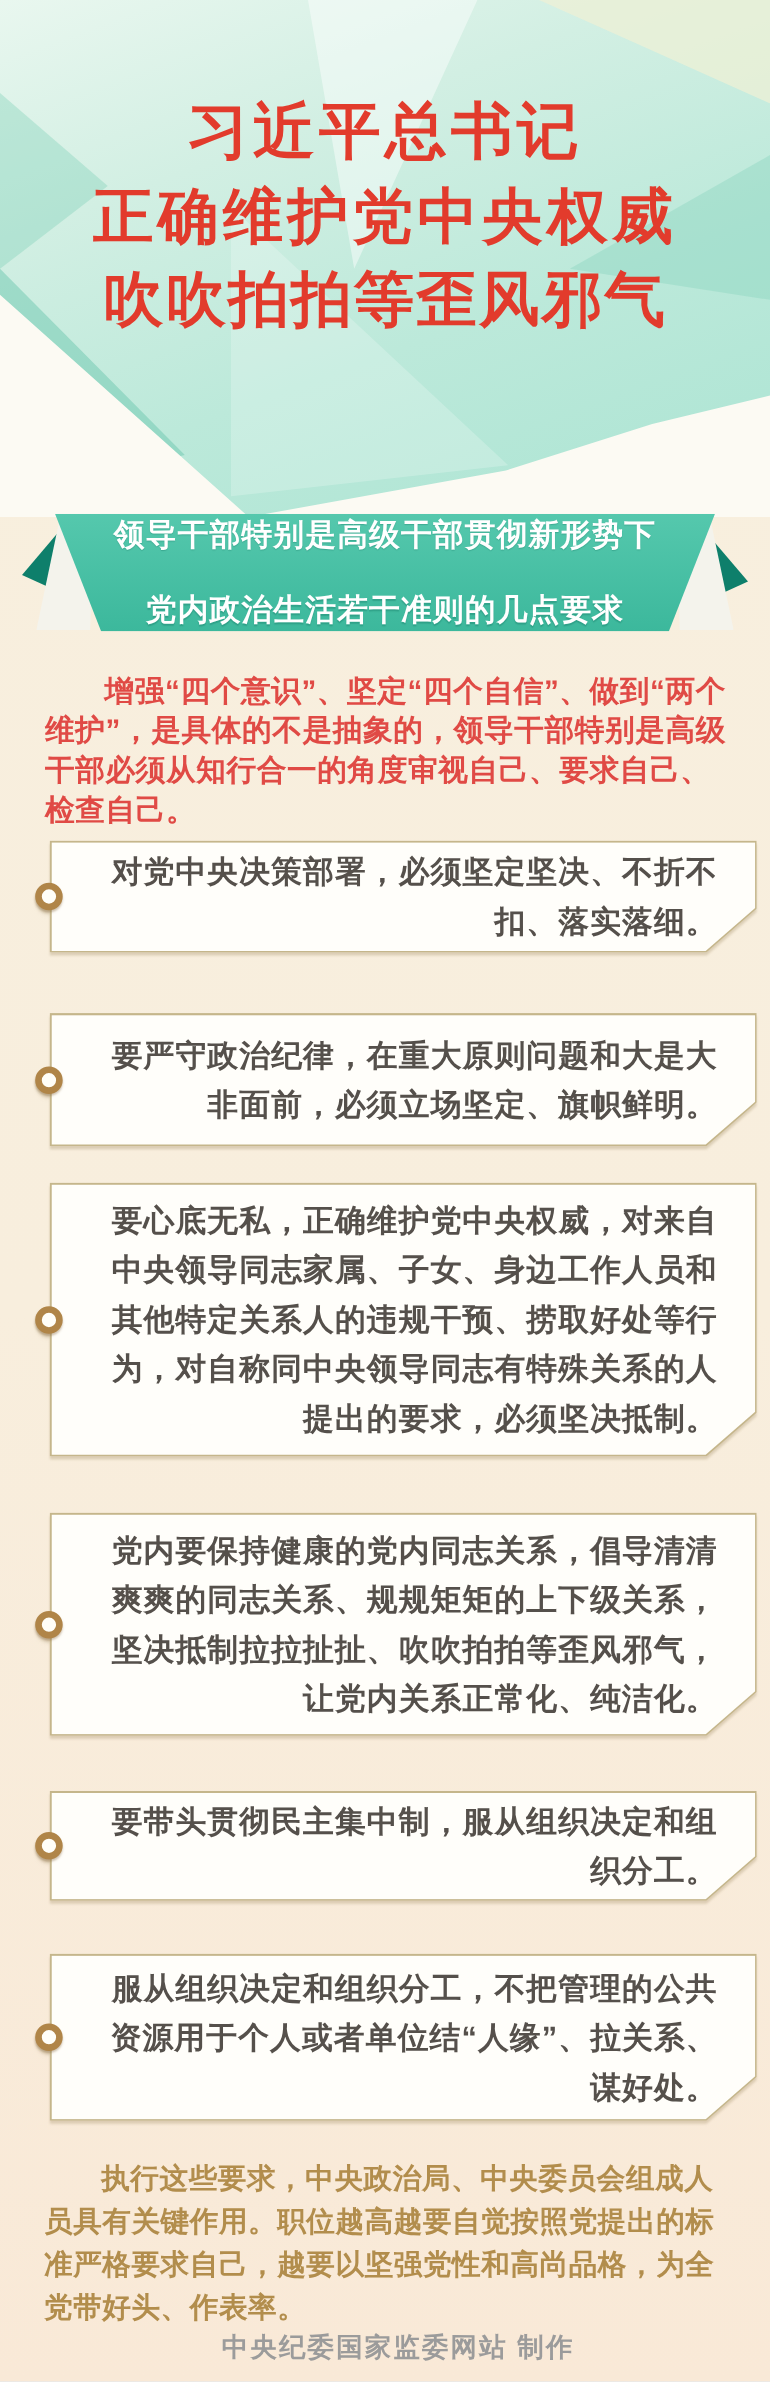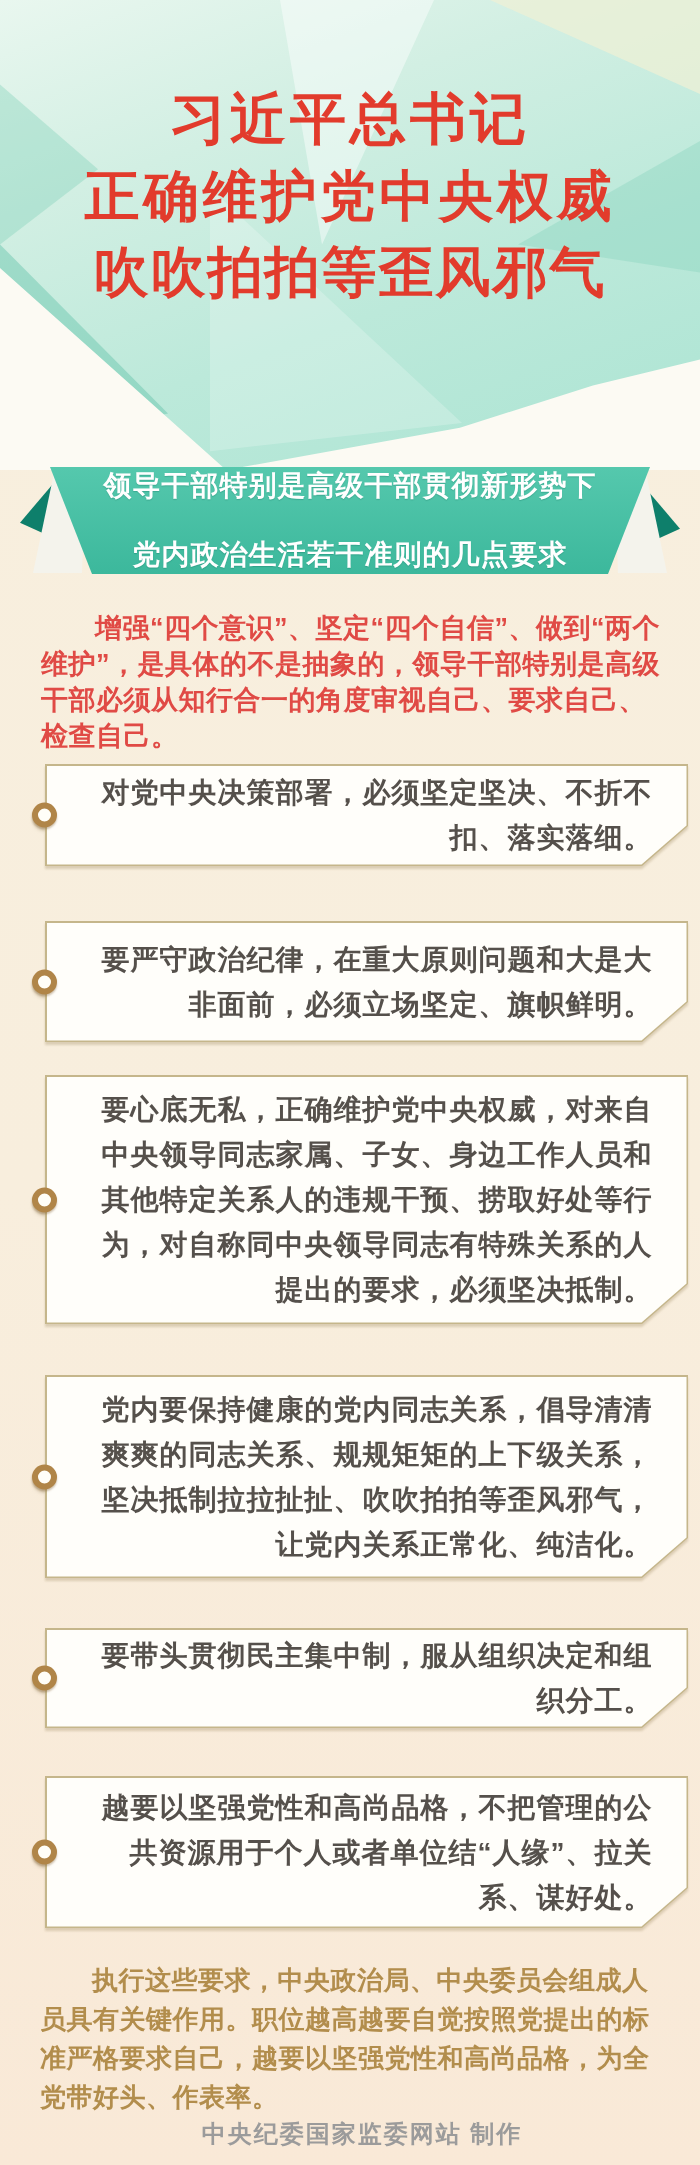--- a/index.html
+++ b/index.html
@@ -138,21 +138,21 @@
     <div class="frame"></div>
     <div class="inner">
       <p>要带头贯彻民主集中制，服从组织决定和组织分工。</p>
     </div>
     <span class="ring"></span>
   </div>
 
   <div class="card c6">
     <div class="frame"></div>
     <div class="inner">
-      <p>越要以坚强党性和高尚品格，不把管理的公共资源用于个人或者单位结“人缘”、拉关系、谋好处。</p>
+      <p>服从组织决定和组织分工，不把管理的公共资源用于个人或者单位结“人缘”、拉关系、谋好处。</p>
     </div>
     <span class="ring"></span>
   </div>
 
   <p class="closing">执行这些要求，中央政治局、中央委员会组成人员具有关键作用。职位越高越要自觉按照党提出的标准严格要求自己，越要以坚强党性和高尚品格，为全党带好头、作表率。</p>
 
   <p class="footer">中央纪委国家监委网站 制作</p>
 
 </div>
 

